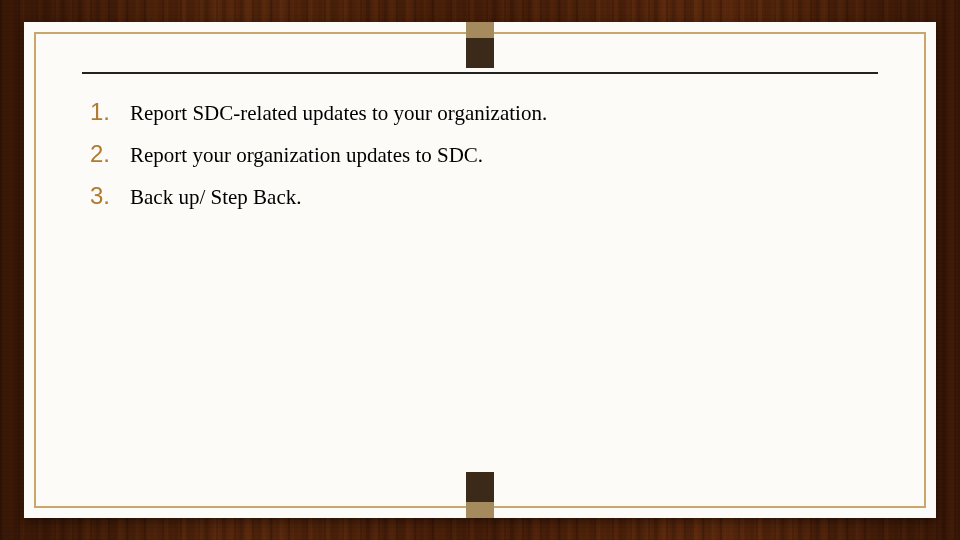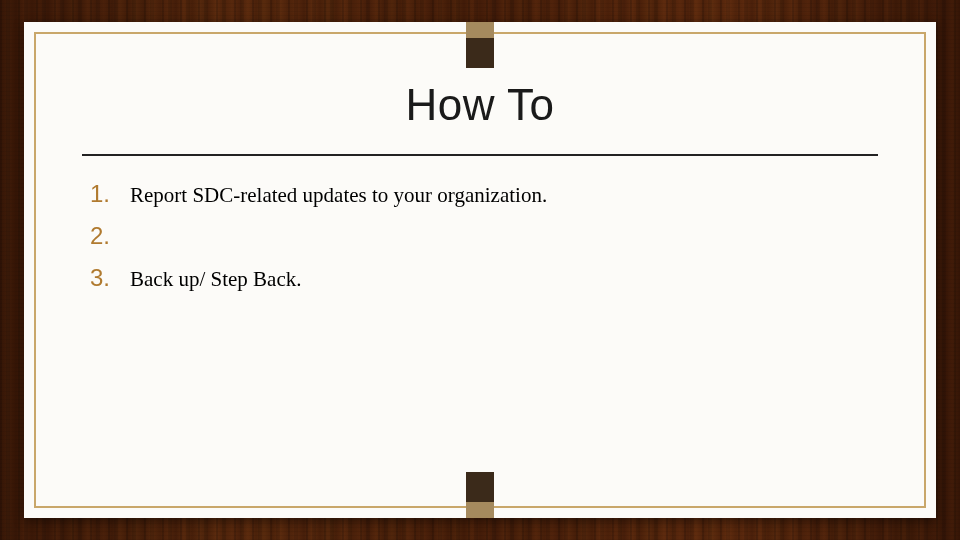--- a/index.html
+++ b/index.html
@@ -114,29 +114,29 @@
   <div class="clip top">
     <div class="dark"></div>
       <div class="light"></div>
   </div>
   <div class="clip bottom">
     <div class="dark"></div>
       <div class="light"></div>
   </div>
 
   <div class="content">
-    <h1 class="title">How To</h1>
     <div class="rule"></div>
     <div class="list">
       <div class="item">
         <span class="num">1.</span>
         <span class="txt">Report SDC-related updates to your organization.</span>
       </div>
       <div class="item">
         <span class="num">2.</span>
+        <span class="txt">Report your organization updates to SDC.</span>
       </div>
       <div class="item">
         <span class="num">3.</span>
         <span class="txt">Back up/ Step Back.</span>
       </div>
     </div>
   </div>
 </div>
 
 </body></html>

